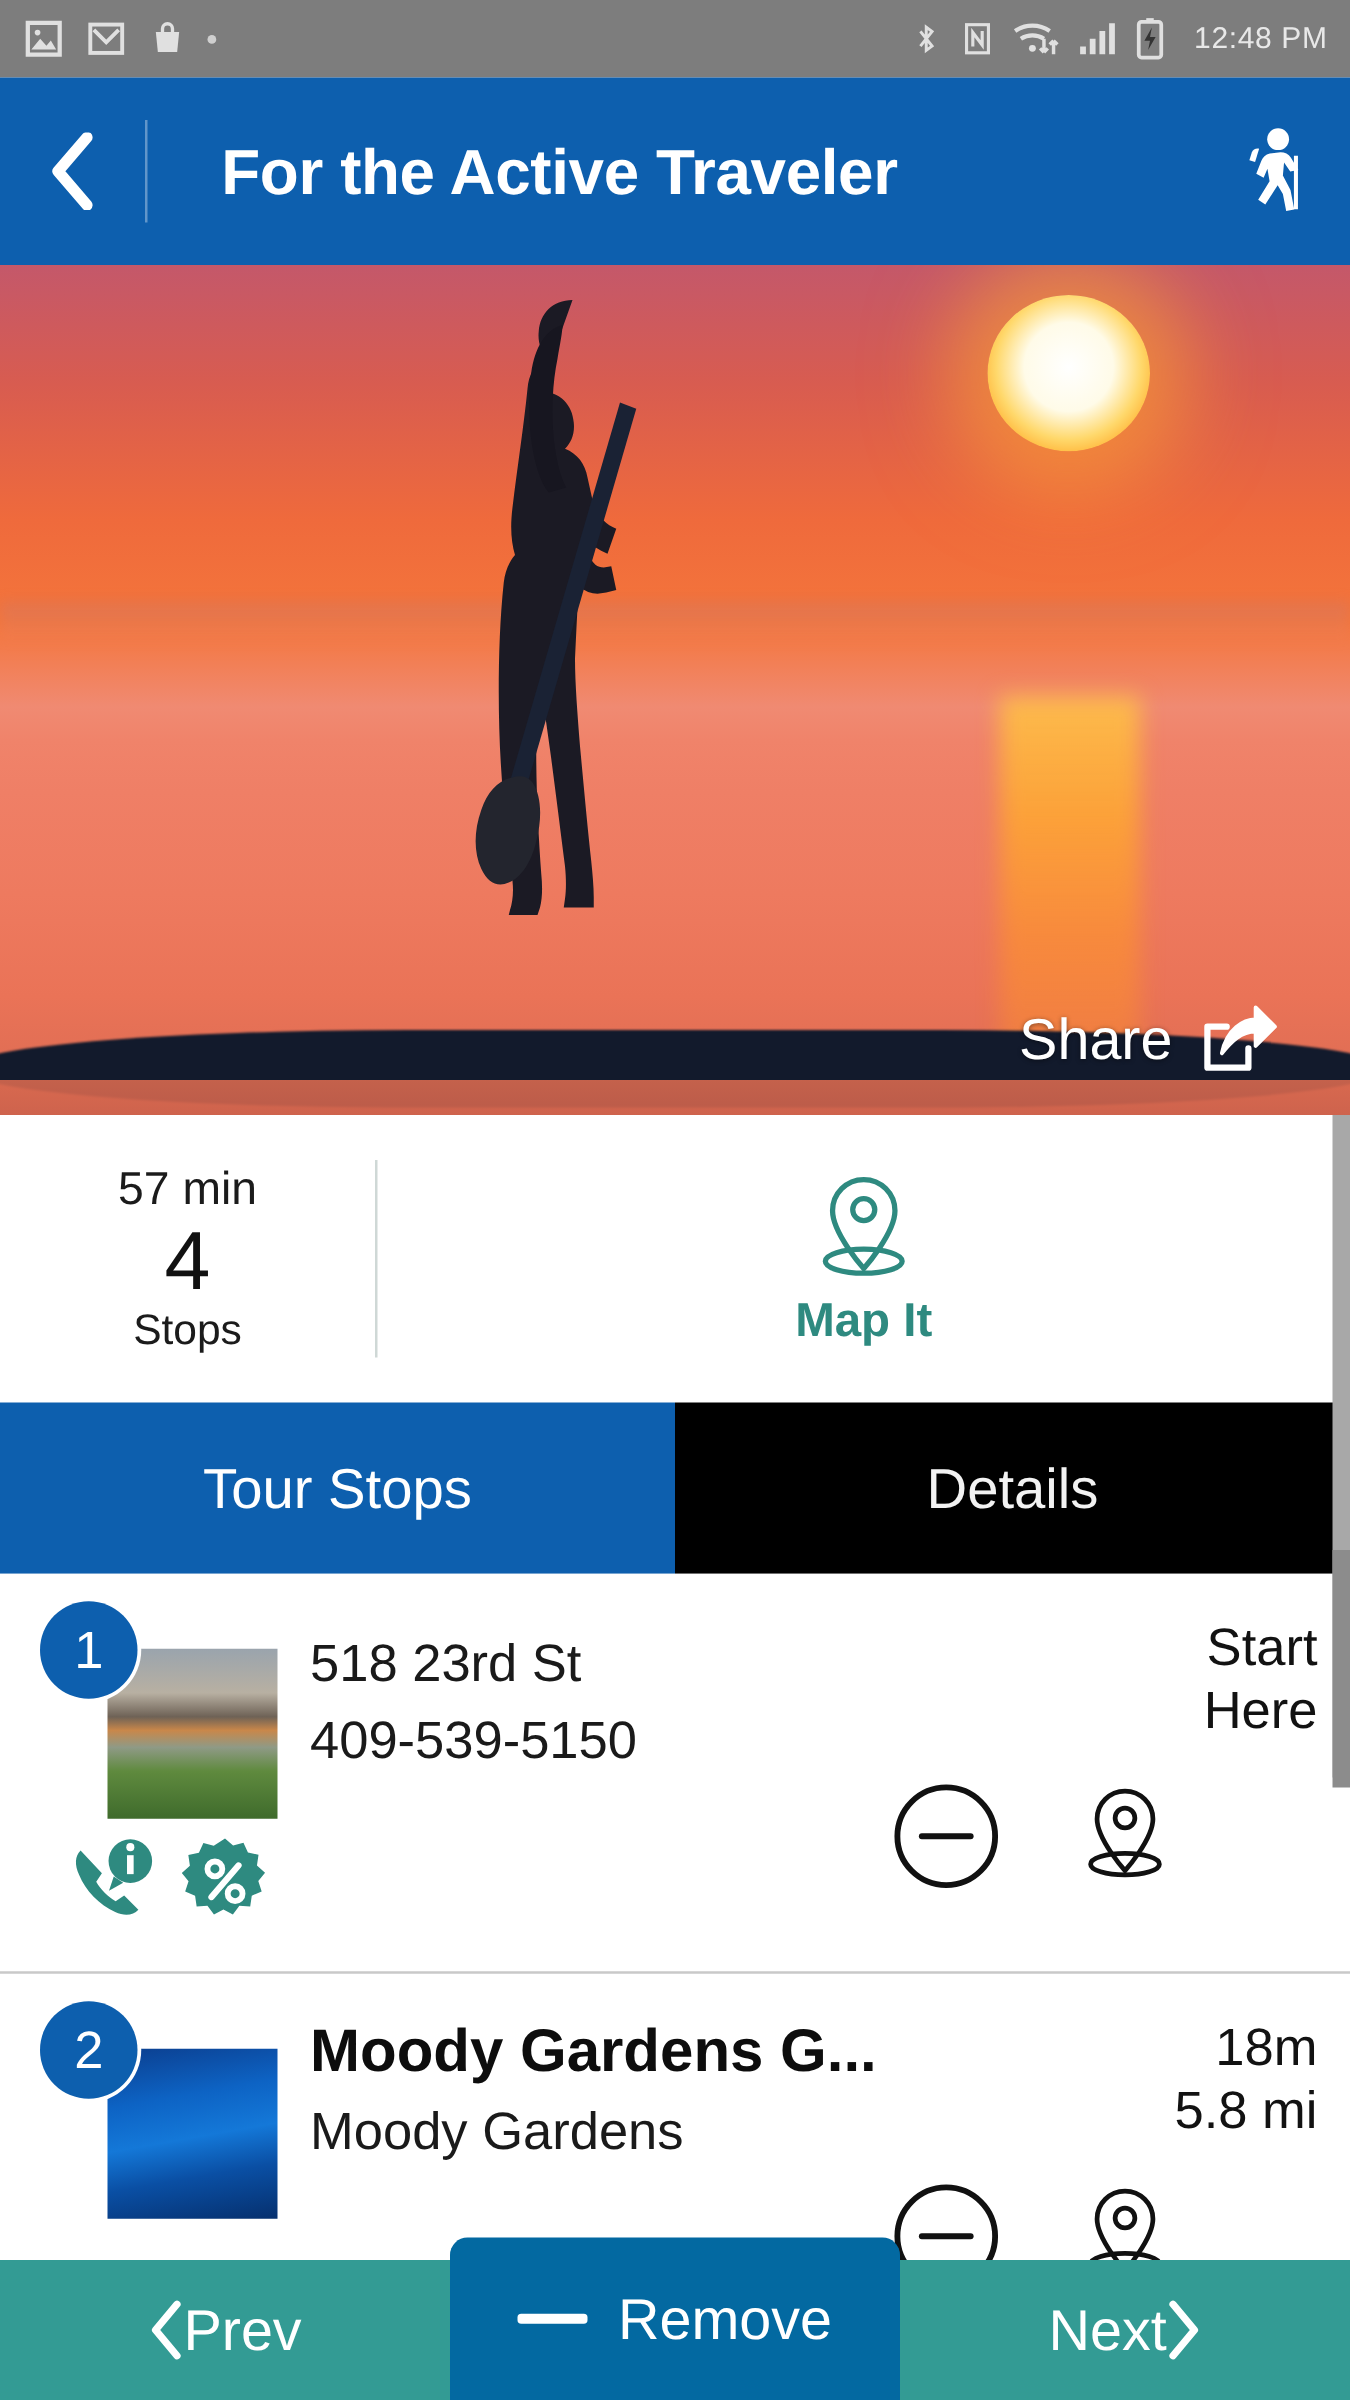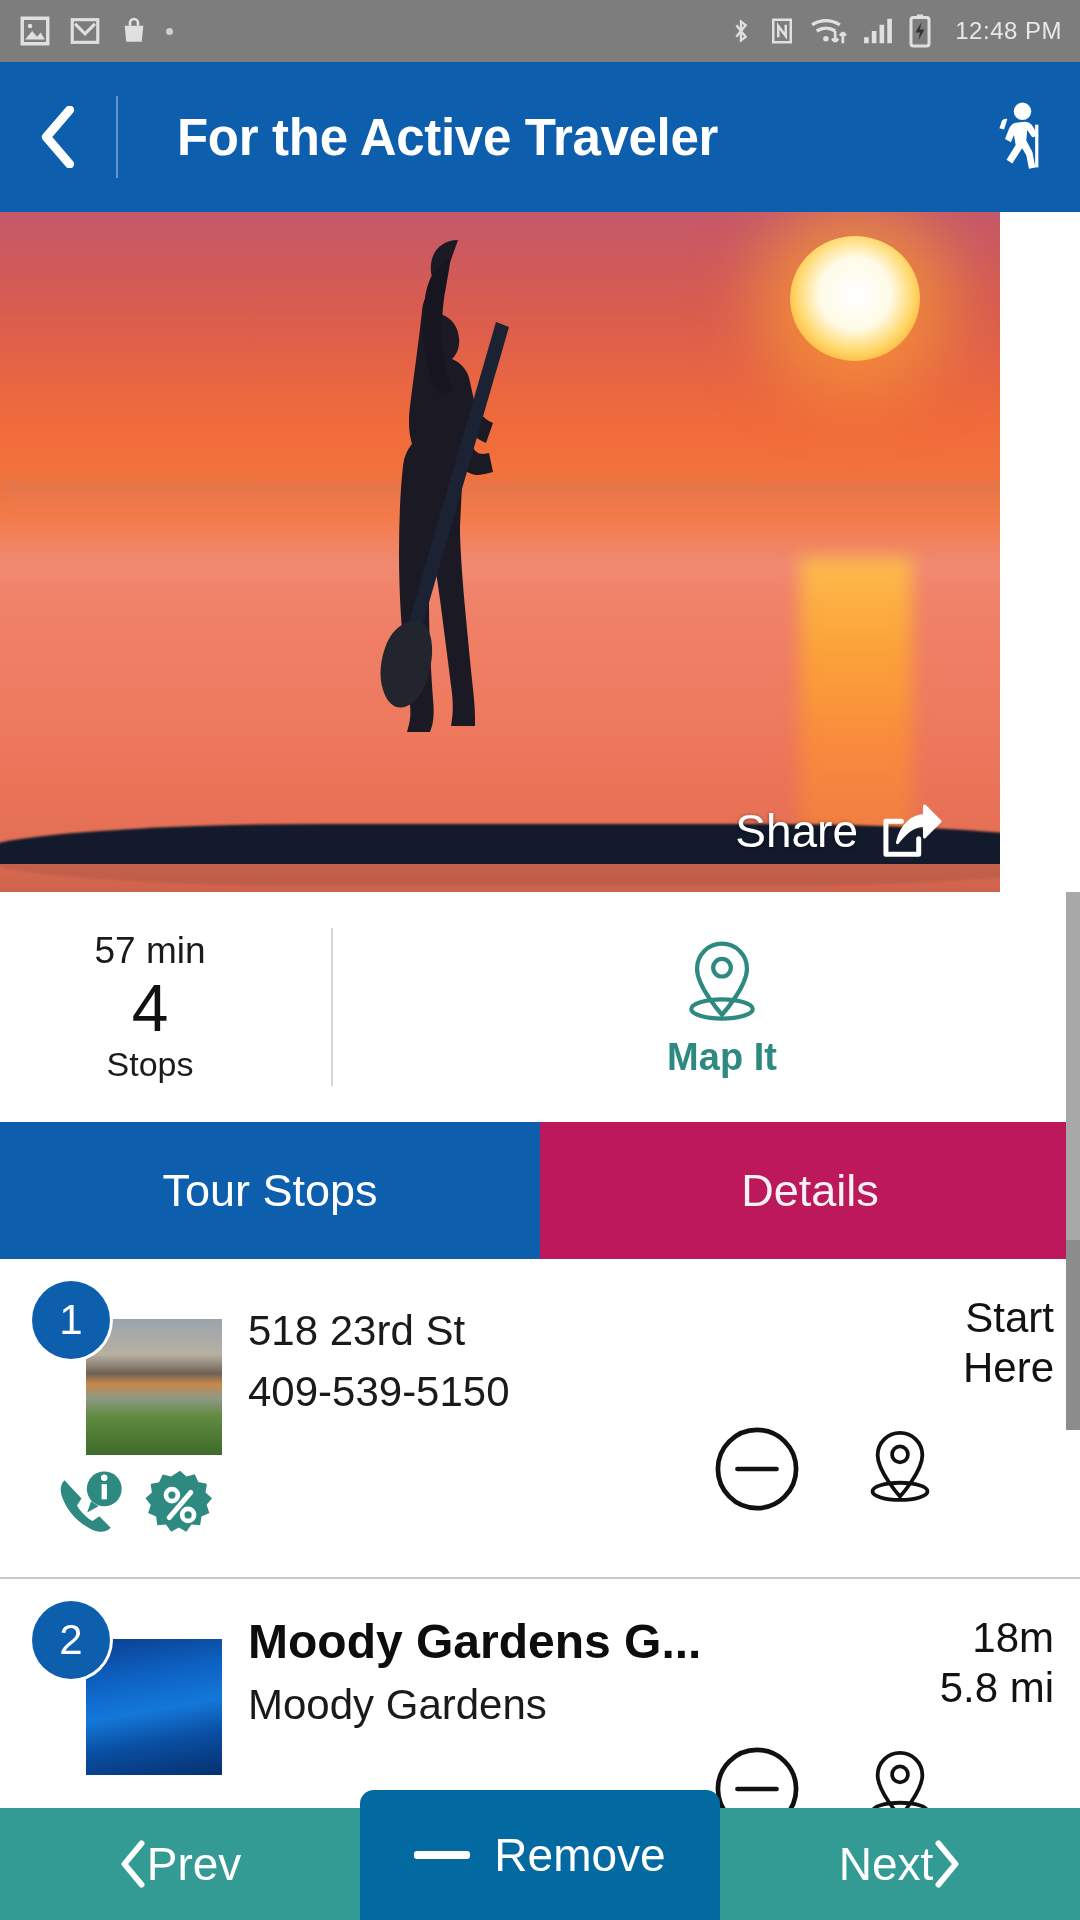--- a/index.html
+++ b/index.html
@@ -22,21 +22,21 @@
     background:#0d5fae; display:flex; align-items:center; }
   .back-btn { width:116px; height:150px; display:flex; align-items:center; justify-content:center;
     cursor:pointer; }
   .back-chev { width:40px; height:62px; }
   .appbar-sep { width:2px; height:82px; background:rgba(255,255,255,0.35); }
   .appbar-title { color:#fff; font-size:51px; font-weight:bold; margin-left:59px;
     letter-spacing:-0.3px; white-space:nowrap; }
   .hiker { margin-left:auto; margin-right:36px; width:62px; height:76px; cursor:pointer; }
 
   
-  .hero { position:absolute; top:212px; left:0; width:1000px; height:680px; overflow:hidden; }
+  .hero { position:absolute; top:212px; left:0; width:1080px; height:680px; overflow:hidden; }
   .hero-sky { position:absolute; inset:0;
     background:linear-gradient(180deg,
       #c4586a 0%, #d85c50 14%, #ef6a3c 30%, #f4753b 42%,
       #f08a72 52%, #f0836a 56%,
       #ef7f66 62%, #ee7a5f 74%, #ea7357 86%, #d96a52 100%); }
   .hero-sun { position:absolute; left:790px; top:24px; width:130px; height:125px;
     border-radius:50%; background:radial-gradient(circle at 50% 46%, #ffffff 0%, #fffbe8 38%, #ffd86b 62%, #ffae2e 80%, rgba(255,150,40,0.15) 100%);
     box-shadow:0 0 62px 34px rgba(255,170,50,0.55); }
   .hero-sunrefl { position:absolute; left:800px; top:345px; width:112px; height:320px;
     background:linear-gradient(180deg, rgba(255,196,70,0.85) 0%, rgba(255,170,46,0.8) 30%,
@@ -49,37 +49,37 @@
     background:#121a2c; border-radius:50%/80%; filter:blur(1px); }
   .hero-water { position:absolute; left:0; top:652px; width:1080px; height:40px;
     background:linear-gradient(180deg,#d8694f 0%, #c85f4b 100%); opacity:.9; }
   .paddler { position:absolute; left:310px; top:18px; width:280px; height:610px; }
   .share-row { position:absolute; right:58px; bottom:34px; display:flex; align-items:center;
     gap:22px; cursor:pointer; }
   .share-label { color:#fff; font-size:46px; text-shadow:0 1px 4px rgba(0,0,0,.45); }
 
   
   .stats { position:absolute; top:892px; left:0; width:1080px; height:230px;
-    background:#fff; display:flex; align-items:center;gap:31px; }
+    background:#fff; display:flex; align-items:center; }
   .stats-left { width:300px; display:flex; flex-direction:column; align-items:center;
     justify-content:center; }
   .stat-min { font-size:37px; color:#1b1b1b; }
   .stat-num { font-size:66px; color:#111; line-height:1.12; }
   .stat-lbl { font-size:34px; color:#1b1b1b; }
   .stats-div { width:2px; height:158px; background:#cfd8d6; }
   .stats-right { flex:1; display:flex; flex-direction:column; align-items:center;
     justify-content:center; cursor:pointer;font-weight:bold; }
   .mapit-label { color:#2e8a80; font-size:38px; margin-top:4px; }
 
   
   .tabs { position:absolute; top:1122px; left:0; width:1080px; height:137px; display:flex; }
   .tab { flex:1; display:flex; align-items:center; justify-content:center;
     font-size:45px; cursor:pointer; }
   .tab.active { background:#0d5fae; color:#ffffff; }
-  .tab.inactive { background:#be185d; color:#f2f2f2; }
+  .tab.inactive { background:#000000; color:#f2f2f2; }
 
   
   .list { position:absolute; top:1259px; left:0; width:1080px; height:563px;
     background:#fff; overflow:hidden; }
   .row { position:relative; display:flex; padding:26px 26px 0 26px; }
   .row-sep { height:2px; background:#c9c9c9; margin:0; }
 
   .thumb-wrap { position:relative; width:206px; flex:0 0 206px; }
   .badge { position:absolute; left:6px; top:-4px; width:78px; height:78px; border-radius:50%;
     background:#0d5fae; color:#fff; font-size:42px; display:flex; align-items:center;

